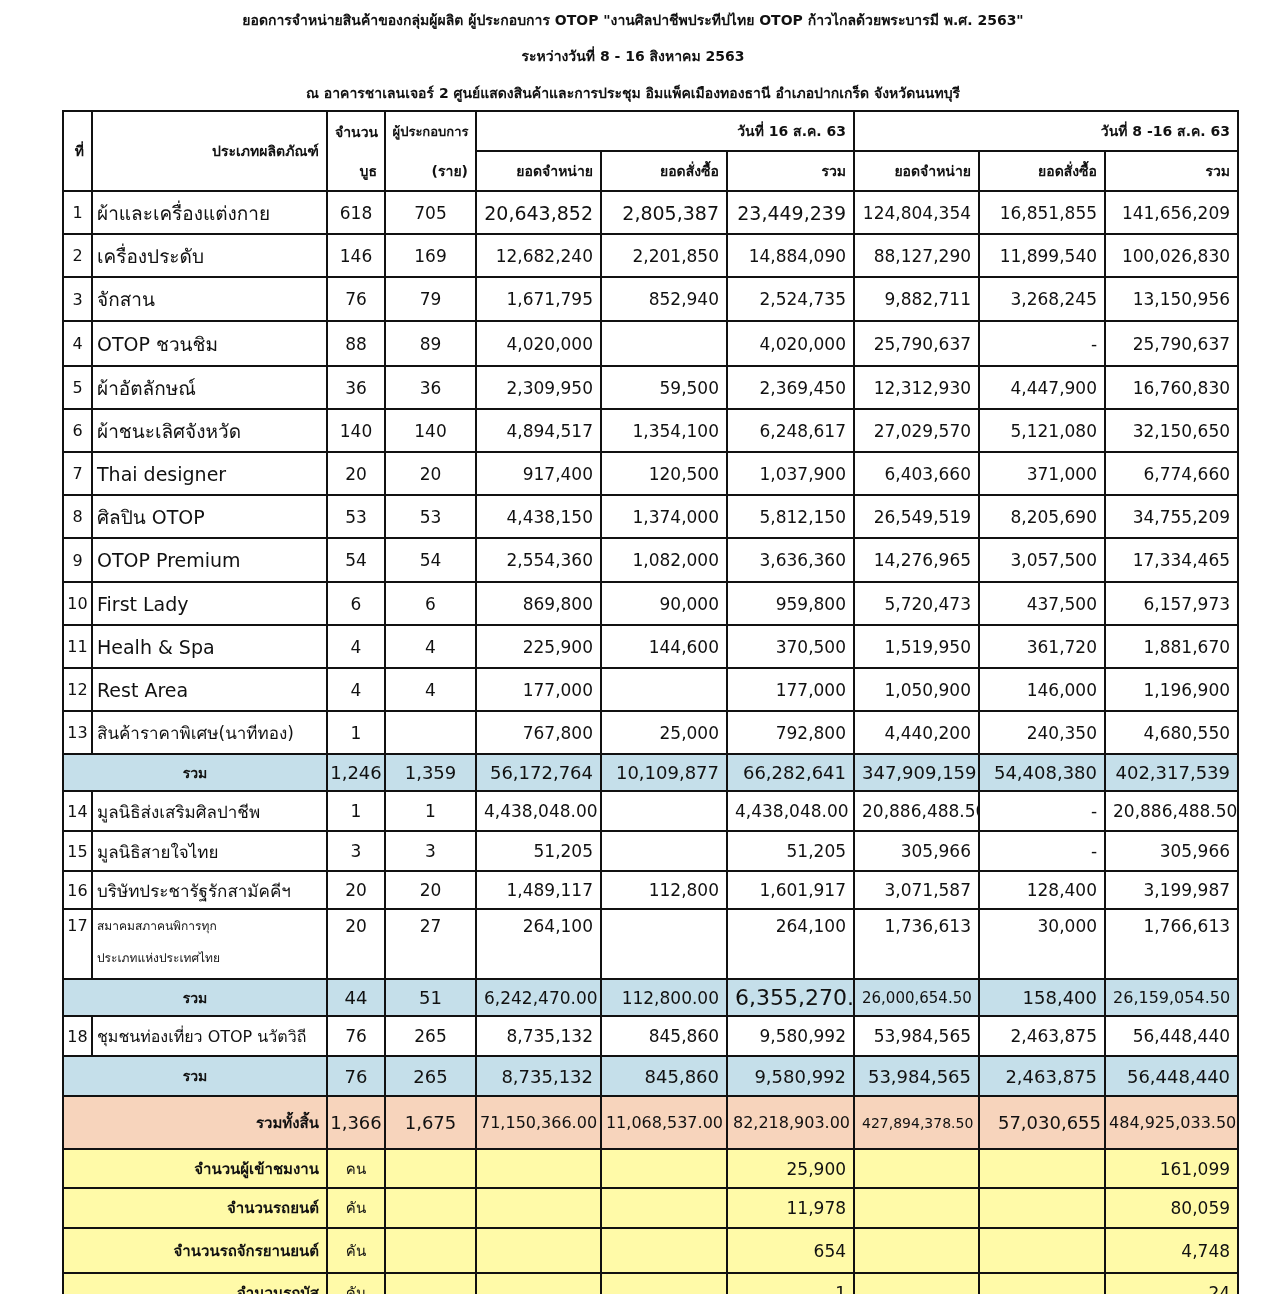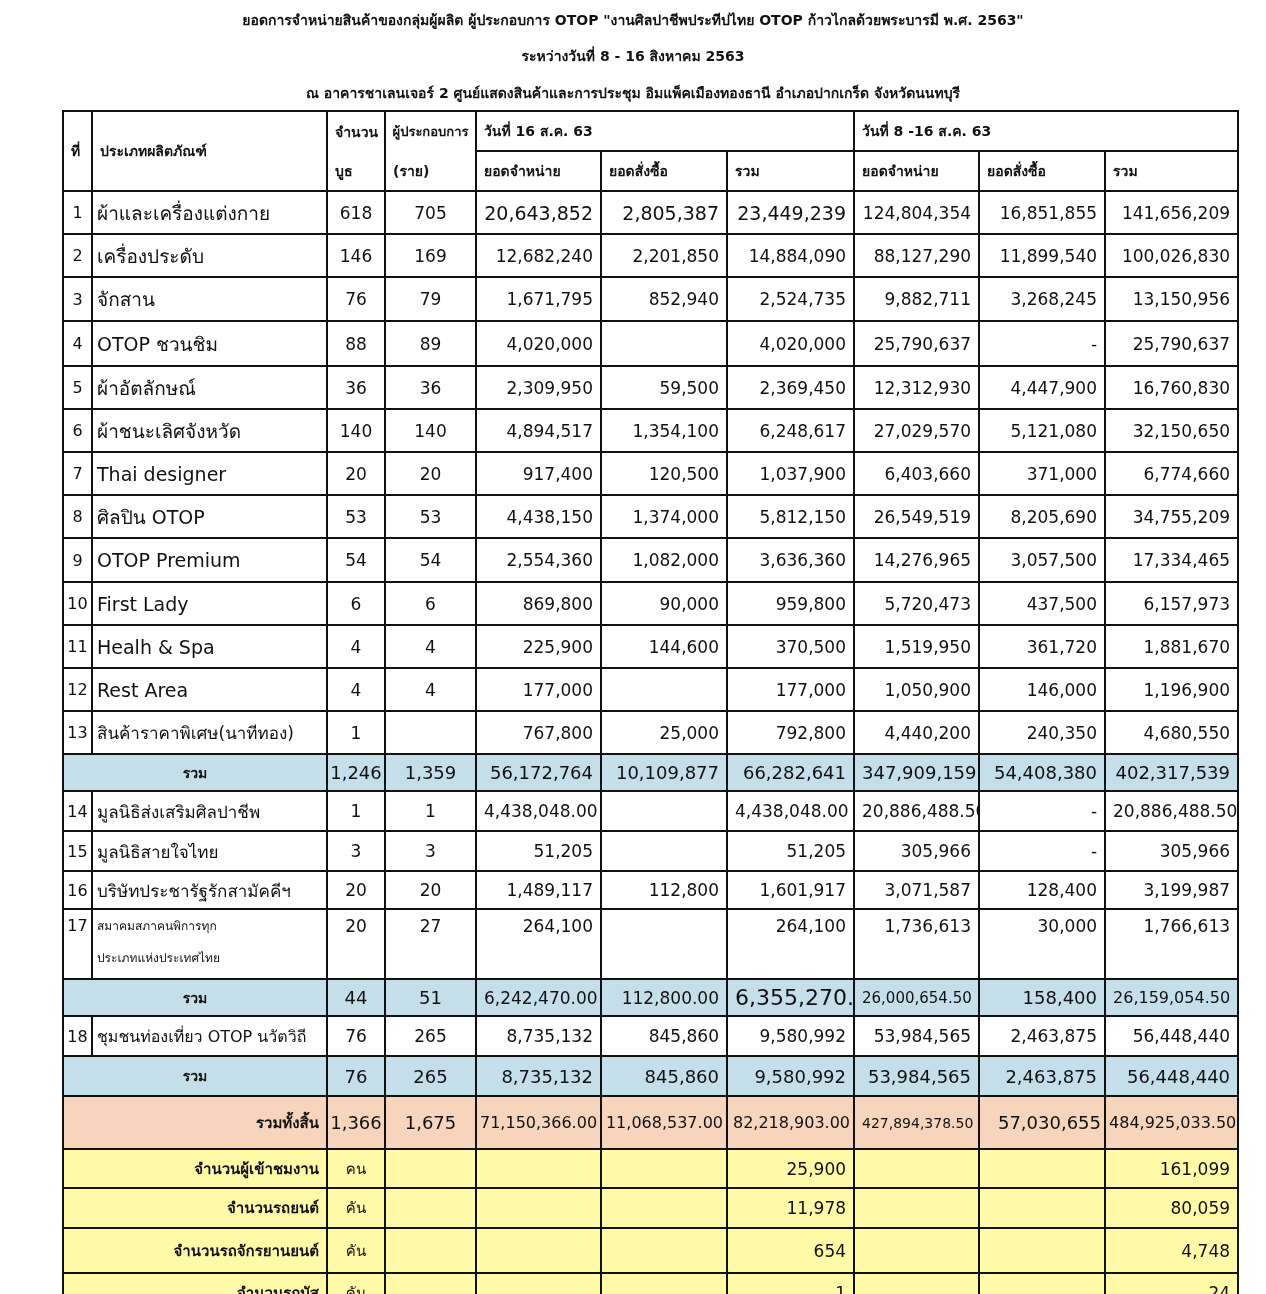--- a/index.html
+++ b/index.html
@@ -3,21 +3,21 @@
 <meta charset="utf-8">
 <style>
   html, body { margin: 0; padding: 0; background: #ffffff; }
   body { width: 1266px; height: 1294px; position: relative; font-family: "DejaVu Sans", "Liberation Sans", sans-serif; color: #111; overflow: hidden; }
   .title { position: absolute; left: 0; width: 1266px; text-align: center; font-weight: bold; font-size: 14px; }
   .t1 { top: 9px; }
   .t2 { top: 45px; }
   .t3 { top: 82px; }
   table { position: absolute; left: 62px; top: 110px; border-collapse: collapse; table-layout: fixed; width: 1175px; }
   td, th { border: 2px solid #111; padding: 0 7px; font-size: 17px; font-weight: normal; white-space: nowrap; overflow: hidden; }
-  th { text-align: left; font-weight: bold; font-size: 14px; }
+  th { text-align: right; font-weight: bold; font-size: 14px; }
   .num { text-align: right; }
   .ctr { text-align: center; }
   .idx { text-align: center; padding: 0 2px; font-size: 16px; }
   .name { text-align: left; font-size: 19px; padding-left: 4px; }
   .big { font-size: 19px; }
   .sub { background: #c5dfea; }
   .sub td { font-size: 18px; }
   .sub .lbl { text-align: center; font-weight: bold; font-size: 14px; }
   .grand { background: #f7d4bc; }
   .grand td { font-size: 18px; }

